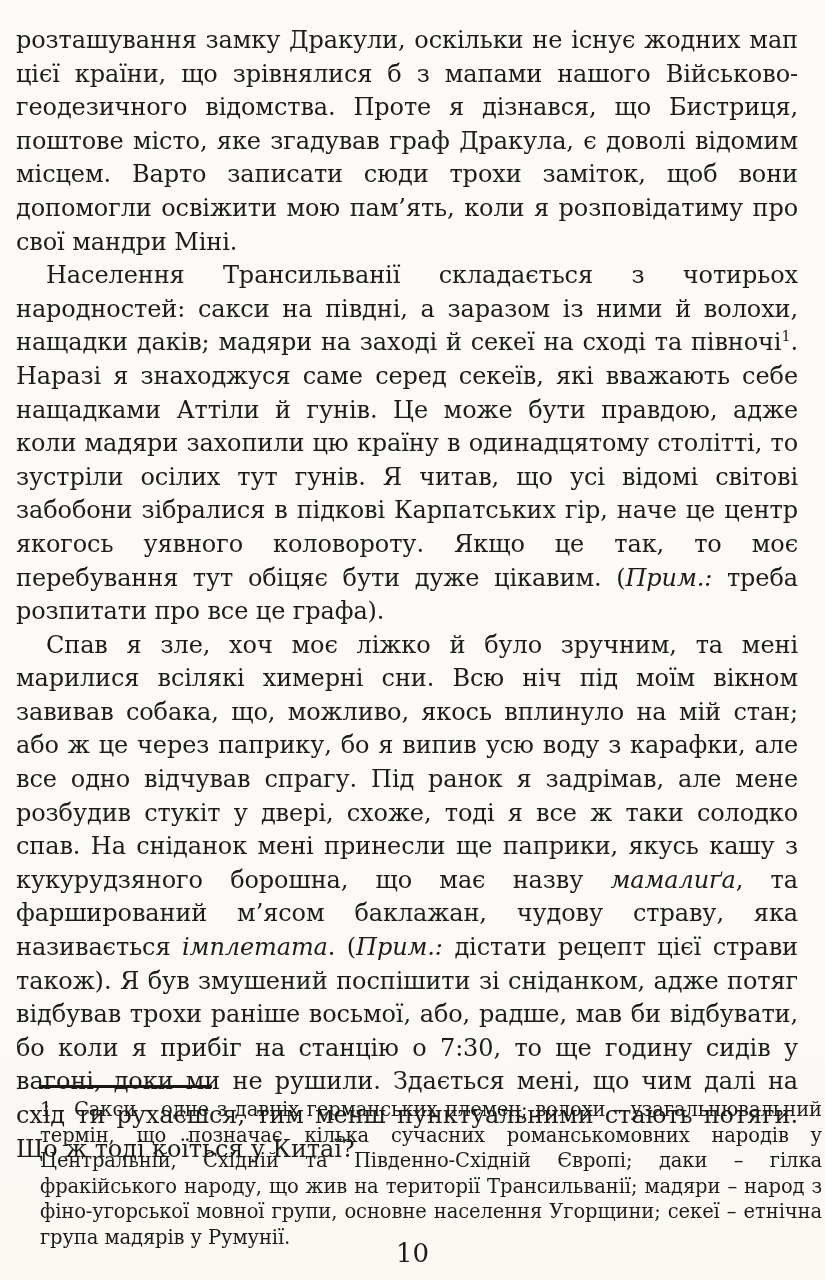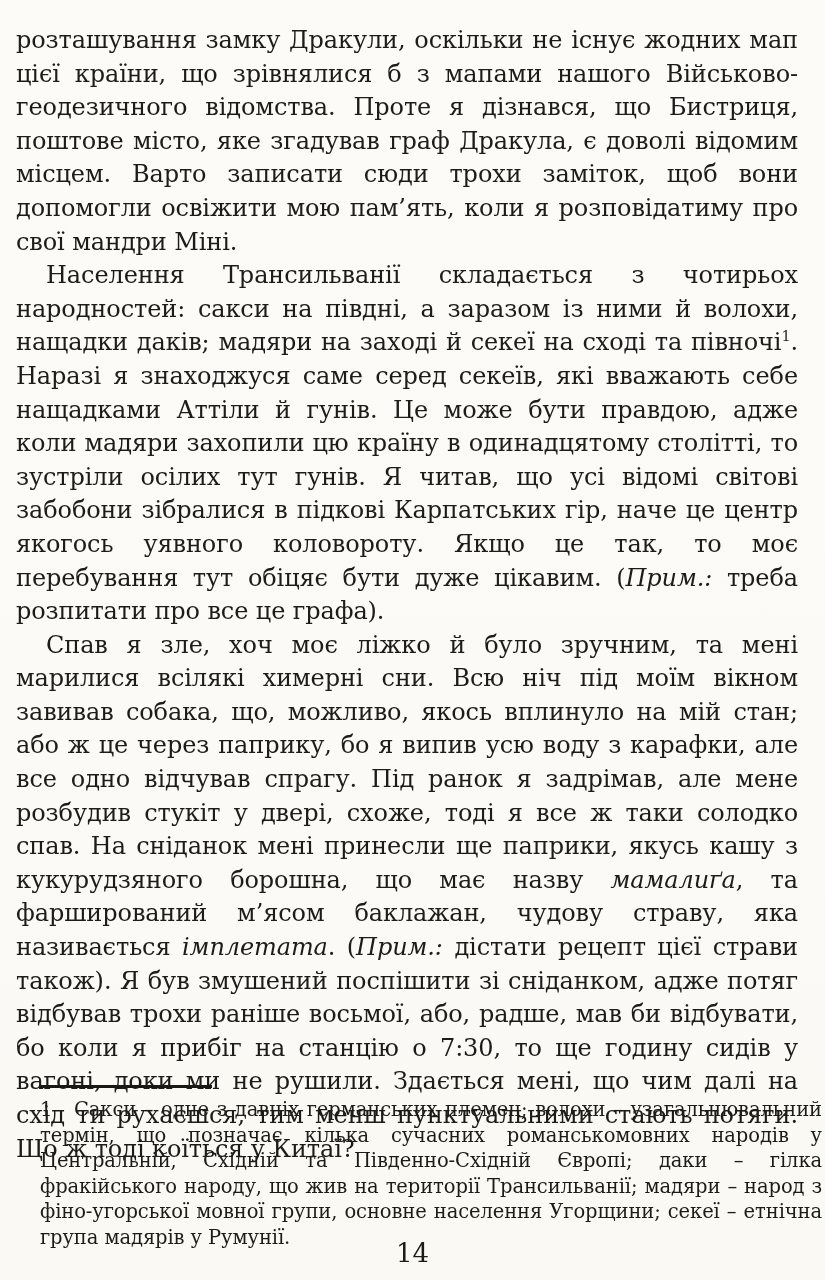--- a/index.html
+++ b/index.html
@@ -91,15 +91,15 @@
       <p class="indent"><span>Спав я зле, хоч моє ліжко й було зручним, та мені марилися всілякі химерні сни. Всю ніч під моїм вікном завивав собака, що, можливо, якось вплинуло на мій стан; або ж це через паприку, бо я випив усю воду з карафки, але все одно відчував спрагу. Під ранок я задрімав, але мене розбудив стукіт у двері, схоже, тоді я все ж таки солодко спав. На сніданок мені принесли ще паприки, якусь кашу з кукурудзяного борошна, що має назву </span><i>мамалиґа</i><span>, та фарширований м’ясом баклажан, чудову страву, яка називається </span><i>імплетата</i><span>. (</span><i>Прим.:</i><span> дістати рецепт цієї страви також). Я був змушений поспішити зі сніданком, адже потяг відбував трохи раніше восьмої, або, радше, мав би відбувати, бо коли я прибіг на станцію о 7:30, то ще годину сидів у вагоні, доки ми не рушили. Здається мені, що чим далі на схід ти рухаєшся, тим менш пунктуальними стають потяги. Що ж тоді коїться у Китаї?</span></p>
     </div>
 
   <div class="footnote-block">
     <div class="footnote-rule"></div>
     <div class="footnote-body">
       <span class="footnote-marker">1</span><span>Сакси – одне з давніх германських племен; волохи – узагальнювальний термін, що позначає кілька сучасних романськомовних народів у Центральній, Східній та Південно-Східній Європі; даки – гілка фракійського народу, що жив на території Трансильванії; мадяри – народ з фіно-угорської мовної групи, основне населення Угорщини; секеї – етнічна група мадярів у Румунії.</span>
     </div>
   </div>
 
-  <div class="page-number">14</div>
+  <div class="page-number">10</div>
 
 </div>
 
 </body></html>

